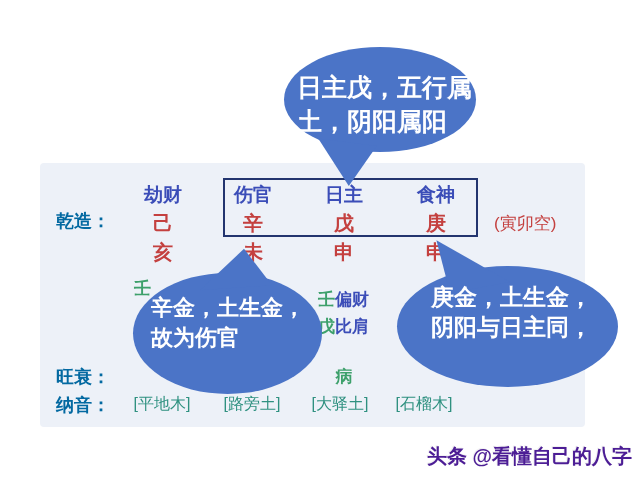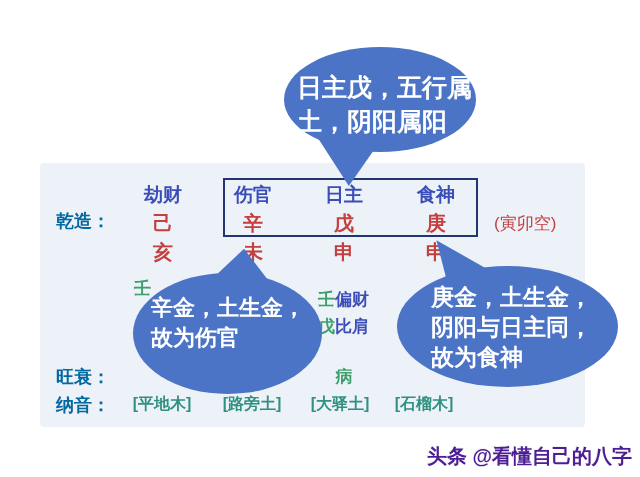--- a/index.html
+++ b/index.html
@@ -31,21 +31,21 @@
     border:2px solid #23356f;background:transparent;z-index:1;
   }
   .voidnote{left:494px;top:212px;color:#c4403f;font-size:17px;font-weight:400;z-index:1;}
   
   .hiddenlist{left:318px;top:286px;z-index:1;font-size:17px;font-weight:600;line-height:27px;}
   .hiddenlist .hs{color:#3da06b;}
   .hiddenlist .hg{color:#3b4db8;}
   .hidden-w{left:134px;top:277px;color:#3da06b;font-size:17px;font-weight:600;z-index:1;}
   .wangshuai-val{top:365px;color:#3da06b;font-size:17px;font-weight:600;}
   
-  .nayin{top:394px;color:#2f9180;font-size:16px;font-weight:700;text-align:center;width:90px;z-index:1;}
+  .nayin{top:394px;color:#2f9180;font-size:16px;font-weight:400;text-align:center;width:90px;z-index:1;}
   .n1{left:117px;} .n2{left:207px;} .n3{left:295px;} .n4{left:379px;}
   
   .bubble{background:#4b74c7;border-radius:50%;z-index:3;}
   .tail{background:#4b74c7;z-index:3;}
   .btext{color:#ffffff;font-weight:bold;z-index:4;white-space:nowrap;}
   .bub-top{left:284px;top:47px;width:192px;height:105px;}
   .tail-top{left:315px;top:136px;width:65px;height:50px;
     clip-path:polygon(5% 5%,95% 20%,52% 100%);}
   .txt-top{left:297px;top:70px;font-size:25px;line-height:34px;}
   .bub-left{left:133px;top:273px;width:189px;height:121px;}
@@ -117,16 +117,15 @@
 <div class="abs btext txt-left">
   <div>辛金，土生金，</div>
   <div>故为伤官</div>
 </div>
 
 <div class="abs bubble bub-right"></div>
 <div class="abs tail tail-right"></div>
 <div class="abs btext txt-right">
   <div>庚金，土生金，</div>
   <div>阴阳与日主同，</div>
-  <div>故为食神</div>
 </div>
 
 <div class="abs watermark">头条 @看懂自己的八字</div>
 
 </body></html>

